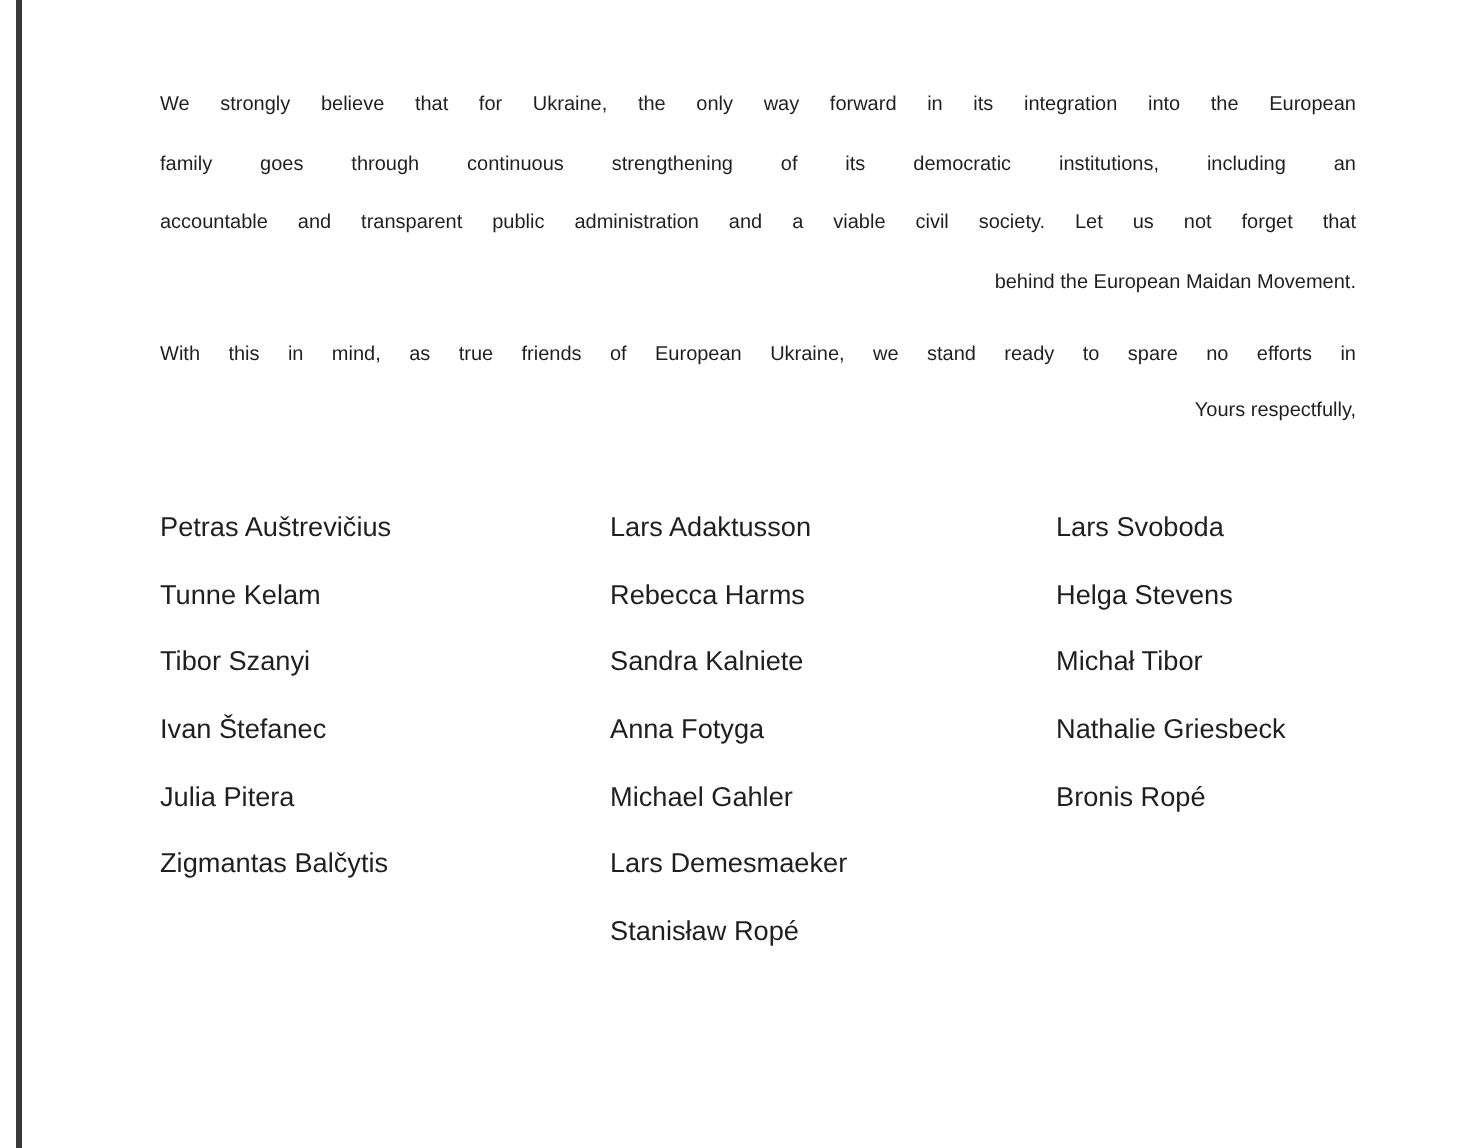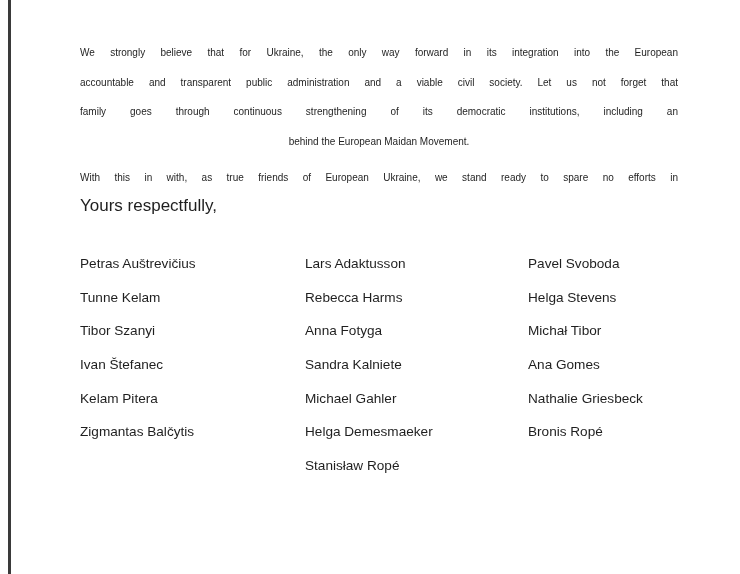--- a/index.html
+++ b/index.html
@@ -36,26 +36,27 @@
   .jline, .lline {
     font-size: 10px;
     line-height: 29.5px;
     height: 29.5px;
     overflow: hidden;
     white-space: normal;
   }
   
   .jline { text-align: justify; }
   .jline::after { content: ""; display: inline-block; width: 100%; height: 0; }
-  .lline { text-align: center; }
+  .lline { text-align: right; }
   .closing {
     margin-top: -2px;
-    font-size: 17px;
+    font-size: 10px;
     line-height: 29.5px;
     height: 29.5px;
+    text-align: right;
   }
   .signatories {
     display: flex;
     margin-top: 27px;
     width: 598px;
   }
   .sig-col { width: 225px; }
   .sig-col.col-2 { width: 223px; }
   .sig-col.col-3 { flex: 1; }
   .sig-name {
@@ -68,53 +69,52 @@
 </style>
 </head>
 <body>
 
 <div class="page">
   <div class="left-rule"></div>
   <div class="content">
 
     <div class="paragraph p1">
       <div class="jline">We strongly believe that for Ukraine, the only way forward in its integration into the European</div>
+      <div class="jline">family goes through continuous strengthening of its democratic institutions, including an</div>
       <div class="jline">accountable and transparent public administration and a viable civil society. Let us not forget that</div>
-      <div class="jline">family goes through continuous strengthening of its democratic institutions, including an</div>
       <div class="lline">behind the European Maidan Movement.</div>
     </div>
 
     <div class="paragraph p2">
-      <div class="jline">With this in with, as true friends of European Ukraine, we stand ready to spare no efforts in</div>
+      <div class="jline">With this in mind, as true friends of European Ukraine, we stand ready to spare no efforts in</div>
     </div>
 
     <div class="closing">Yours respectfully,</div>
 
     <div class="signatories">
       <div class="sig-col col-1">
         <div class="sig-name">Petras Auštrevičius</div>
         <div class="sig-name">Tunne Kelam</div>
         <div class="sig-name">Tibor Szanyi</div>
         <div class="sig-name">Ivan Štefanec</div>
-        <div class="sig-name">Kelam Pitera</div>
+        <div class="sig-name">Julia Pitera</div>
         <div class="sig-name">Zigmantas Balčytis</div>
       </div>
       <div class="sig-col col-2">
         <div class="sig-name">Lars Adaktusson</div>
         <div class="sig-name">Rebecca Harms</div>
+        <div class="sig-name">Sandra Kalniete</div>
         <div class="sig-name">Anna Fotyga</div>
-        <div class="sig-name">Sandra Kalniete</div>
         <div class="sig-name">Michael Gahler</div>
-        <div class="sig-name">Helga Demesmaeker</div>
+        <div class="sig-name">Lars Demesmaeker</div>
         <div class="sig-name">Stanisław Ropé</div>
       </div>
       <div class="sig-col col-3">
-        <div class="sig-name">Pavel Svoboda</div>
+        <div class="sig-name">Lars Svoboda</div>
         <div class="sig-name">Helga Stevens</div>
         <div class="sig-name">Michał Tibor</div>
-        <div class="sig-name">Ana Gomes</div>
         <div class="sig-name">Nathalie Griesbeck</div>
         <div class="sig-name">Bronis Ropé</div>
       </div>
     </div>
 
   </div>
 </div>
 
 </body></html>

